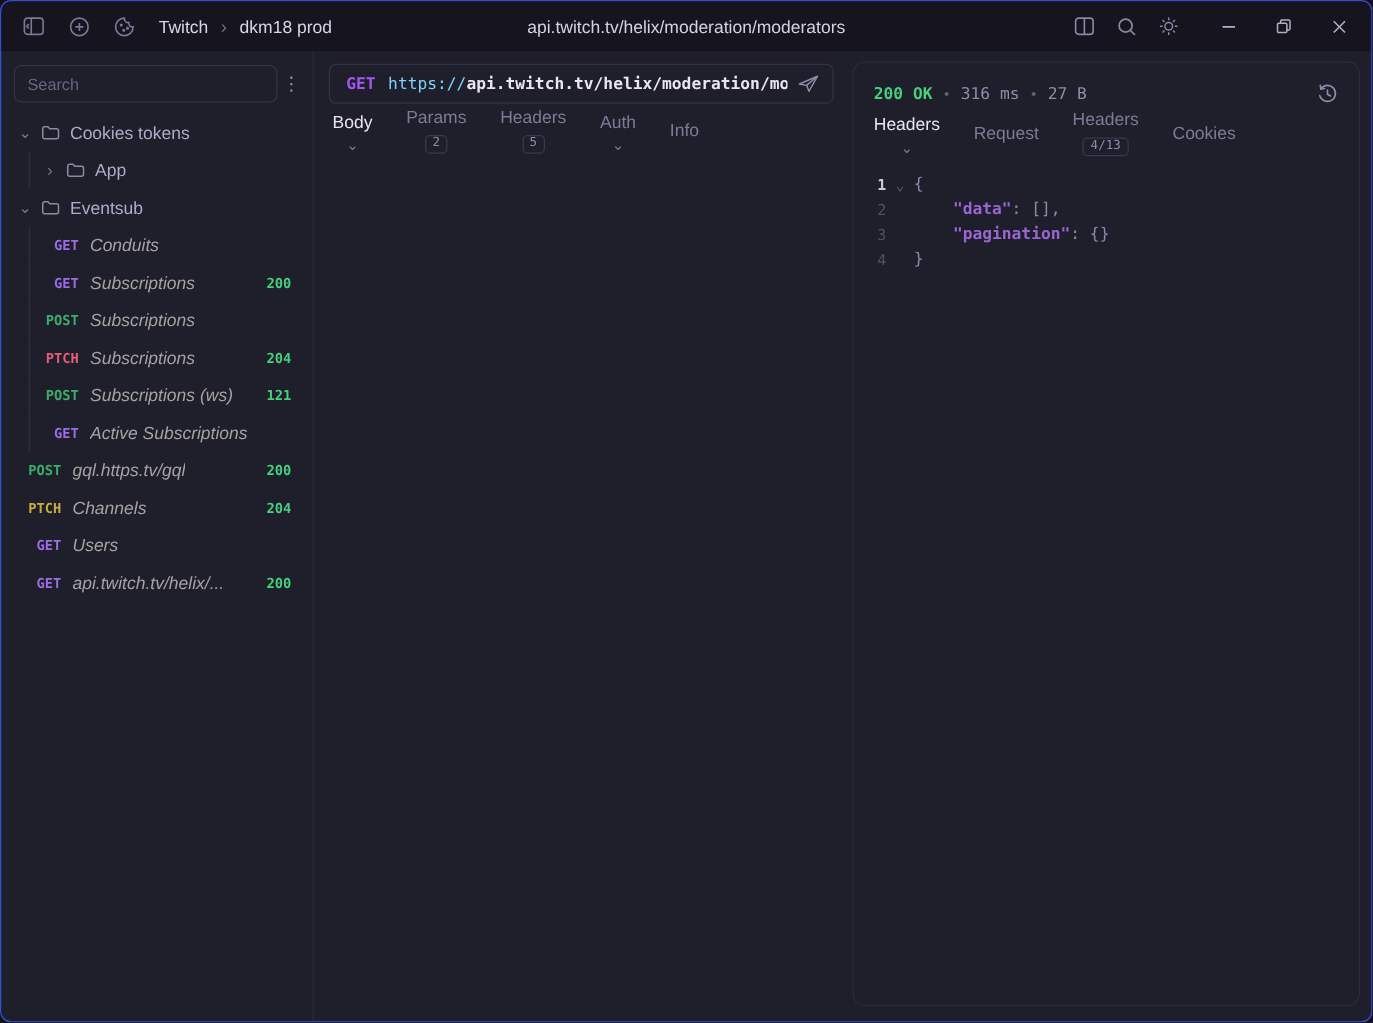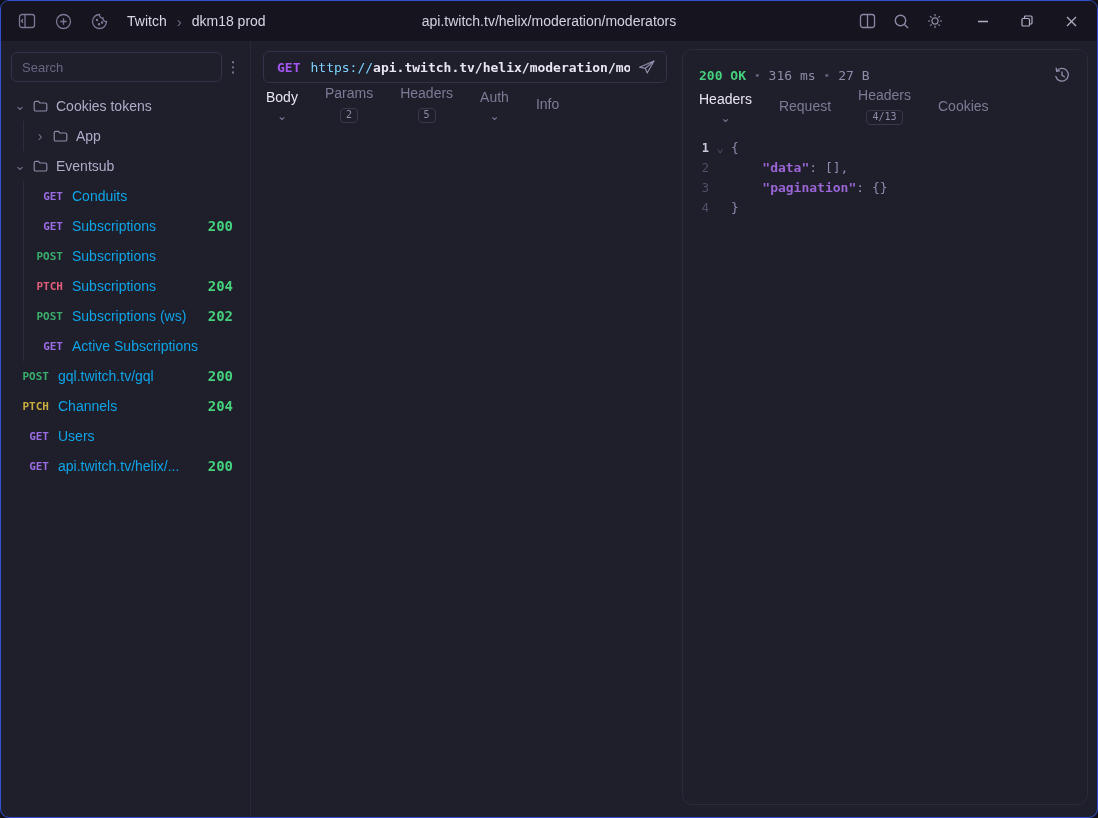--- a/index.html
+++ b/index.html
@@ -37,23 +37,23 @@
   .kebab { width:22px; text-align:center; color:#8e8ca8; font-size:15px; cursor:default; letter-spacing:0; }
   .tree { margin-top:9px; }
   .trow { position:relative; display:flex; align-items:center; height:30px; font-size:14px; cursor:default; }
   .trow.indented::before { content:""; position:absolute; left:22px; top:0; bottom:0; width:1px; background:#2e2c3e; }
   .chev { width:14px; color:#75738e; font-size:13px; line-height:10px; text-align:center; flex:none; }
   .chev-right { font-size:14px; }
   .ficon { margin:0 8px 0 6px; color:#8b89a5; display:flex; flex:none; }
   .flabel { color:#aeacc8; }
   .method { width:44px; flex:none; text-align:right; font-family:"DejaVu Sans Mono", monospace;
     font-size:11px; font-weight:bold; letter-spacing:0; }
-  .rlabel { margin-left:9px; color:#0ea5e9; white-space:nowrap; overflow:hidden; text-overflow:ellipsis; }
+  .rlabel { margin-left:9px; color:#a3a3a3; white-space:nowrap; overflow:hidden; text-overflow:ellipsis;font-style:italic; }
   .rstatus { margin-left:auto; padding-right:17px; font-family:"DejaVu Sans Mono", monospace;
-    font-size:14px; font-weight:bold; }
+    font-size:11px; font-weight:bold; }
   
   .middle { width:425px; flex:none; display:flex; flex-direction:column; padding:10px 9px 13px 12px; }
   .url-bar { height:32px; border:1px solid #343248; border-radius:6px; display:flex; align-items:center;
     padding:0 10px 0 13px; font-family:"DejaVu Sans Mono", monospace; font-size:13px; }
   .url-method { font-weight:bold; margin-right:10px; }
   .url-scheme { color:#7dd3fc; }
   .url-rest { color:#e8e6f2; font-weight:bold; white-space:nowrap; overflow:hidden; }
   .send-btn { margin-left:auto; color:#8e8ca8; display:flex; cursor:default; padding-left:8px; }
   .tabs { display:flex; align-items:center; gap:27px; height:42px; padding-left:3px; font-size:14px; }
   .tab { display:flex; align-items:center; gap:7px; color:#7d7b96; cursor:default;flex-direction:column; }
@@ -206,30 +206,30 @@
     <span class="rstatus"></span>
   </div>
           <div class="trow indented">
     <span class="method" style="color: rgb(226, 94, 121); margin-left: 18px;">PTCH</span>
     <span class="rlabel">Subscriptions</span>
     <span class="rstatus" style="color: rgb(69, 209, 124);">204</span>
   </div>
           <div class="trow indented">
     <span class="method" style="color: rgb(58, 175, 108); margin-left: 18px;">POST</span>
     <span class="rlabel">Subscriptions (ws)</span>
-    <span class="rstatus" style="color: rgb(69, 209, 124);">202</span>
+    <span class="rstatus" style="color: rgb(69, 209, 124);">121</span>
   </div>
           <div class="trow indented">
     <span class="method" style="color: rgb(155, 108, 228); margin-left: 18px;">GET</span>
     <span class="rlabel">Active Subscriptions</span>
     <span class="rstatus"></span>
   </div>
           <div class="trow">
     <span class="method" style="color: rgb(58, 175, 108); margin-left: 4px;">POST</span>
-    <span class="rlabel">gql.twitch.tv/gql</span>
+    <span class="rlabel">gql.https.tv/gql</span>
     <span class="rstatus" style="color: rgb(69, 209, 124);">200</span>
   </div>
           <div class="trow">
     <span class="method" style="color: rgb(200, 173, 62); margin-left: 4px; text-align: right;">PTCH</span>
     <span class="rlabel">Channels</span>
     <span class="rstatus" style="color: rgb(69, 209, 124);">204</span>
   </div>
           <div class="trow">
     <span class="method" style="color: rgb(155, 108, 228); margin-left: 4px;">GET</span>
     <span class="rlabel">Users</span>

